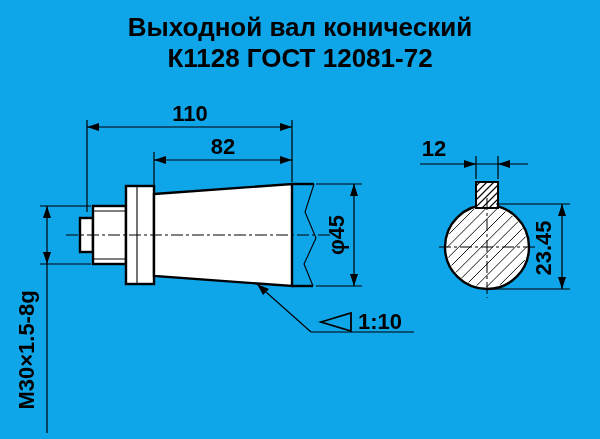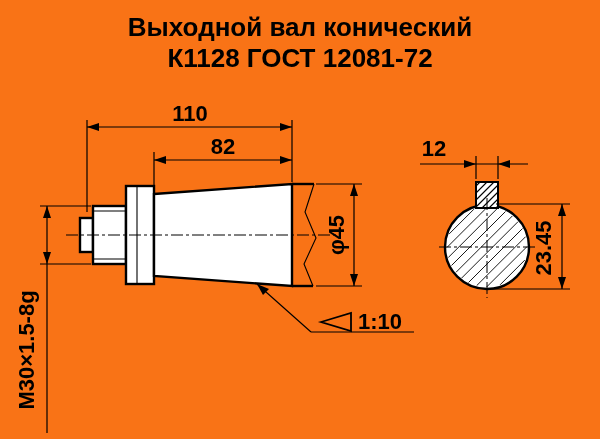--- a/index.html
+++ b/index.html
@@ -4,21 +4,21 @@
 <style>
   html, body {
     margin: 0;
     padding: 0;
     background: #ffffff;
   }
   .page {
     position: relative;
     width: 600px;
     height: 439px;
-    background: #f97316;
+    background: #0ea5e9;
     font-family: "Liberation Sans", sans-serif;
     overflow: hidden;
   }
   svg { display: block; }
   .outline { fill: #ffffff; stroke: #000000; stroke-width: 2.4; }
   .outline-nofill { fill: none; stroke: #000000; stroke-width: 2.4; }
   .thinline { stroke: #000000; stroke-width: 1.1; fill: none; }
   .dimline { stroke: #000000; stroke-width: 1.2; fill: none; }
   .centerline { stroke: #000000; stroke-width: 1; fill: none; stroke-dasharray: 12 3 3 3; }
   .hatch { stroke: #000000; stroke-width: 0.9; fill: none; }

